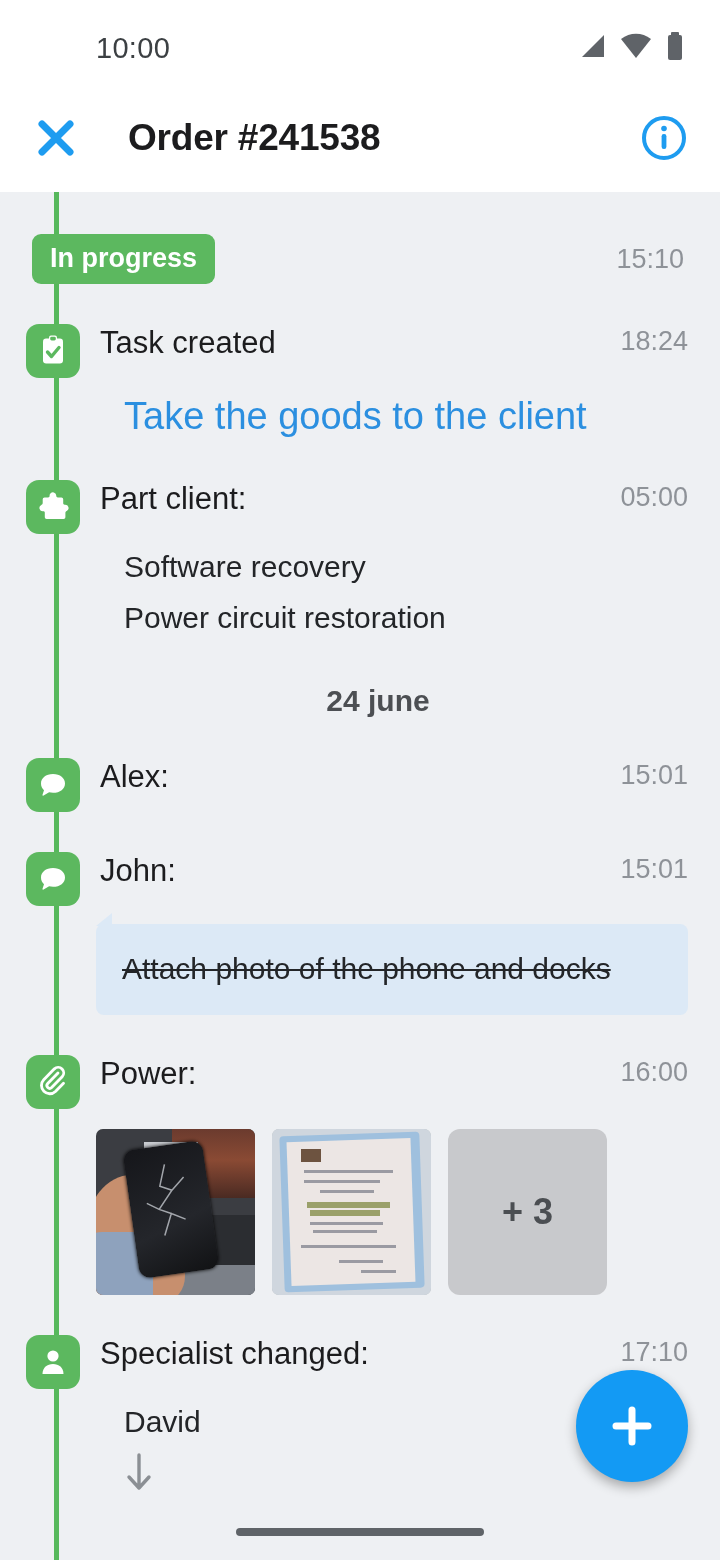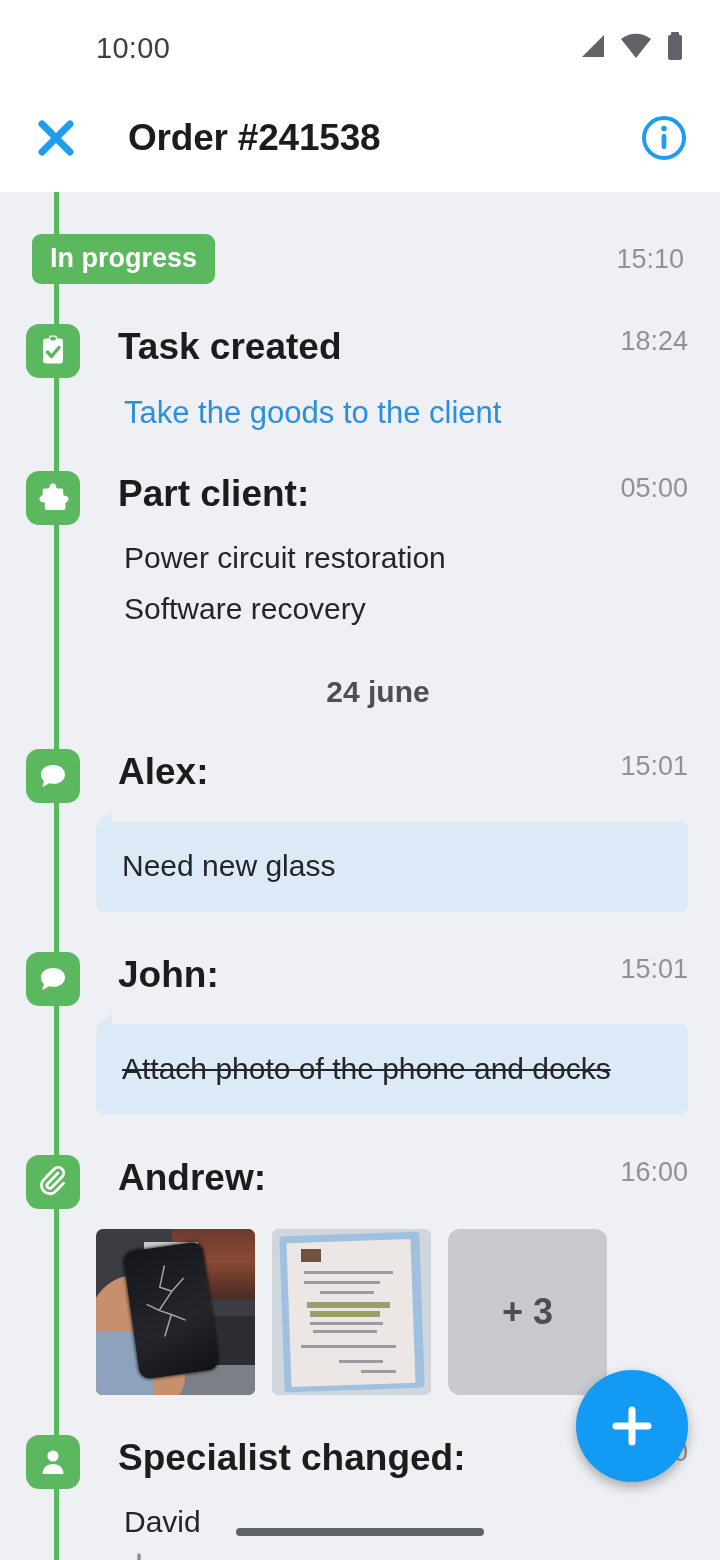--- a/index.html
+++ b/index.html
@@ -135,38 +135,38 @@
     height: 54px;
     border-radius: 13px;
     background: #5cb85f;
     display: flex;
     align-items: center;
     justify-content: center;
     flex: none;
     margin-top: -2px;
   }
   .ev-title {
-    font-size: 37px;
-    font-weight: bold;
+    font-size: 31px;
+    font-weight: normal;
     color: #1c1c1e;
-    margin-left: 38px;
+    margin-left: 20px;
     line-height: 1.12;
   }
   .ev-body {
     margin-left: 98px;
     margin-right: 0;
   }
   .ev-line {
     font-size: 30px;
     color: #232528;
     margin-top: 15px;
     line-height: 1.2;
   }
   .ev-link {
-    font-size: 31px;
+    font-size: 38px;
     color: #2b8fe0;
     margin-top: 16px;
     line-height: 1.2;
     cursor: pointer;
   }
 
   
   .date-divider {
     text-align: center;
     font-size: 30px;
@@ -369,39 +369,38 @@
       <div class="event-head">
         <div class="ev-icon">
           <svg width="34" height="34" viewBox="0 0 34 34">
             <path d="M14 4 a3.4 3.4 0 0 1 6.3 1.9 c-.1 1 .6 1.6 1.5 1.6 h3.6 a1.8 1.8 0 0 1 1.8 1.8 v4 c0 .9 .7 1.5 1.6 1.4 a3.4 3.4 0 0 1 1.9 6.4 c-.8 .4 -1.3 1 -1.3 1.8 v4.4 a1.8 1.8 0 0 1 -1.8 1.8 h-17 a1.8 1.8 0 0 1 -1.8 -1.8 v-4.6 c0 -.9 -.6 -1.5 -1.5 -1.4 a3.4 3.4 0 0 1 -2 -6.4 c .9 -.4 1.4 -1 1.4 -1.9 v-3.7 a1.8 1.8 0 0 1 1.8 -1.8 h3.6 c .9 0 1.6 -.6 1.5 -1.6 a3.3 3.3 0 0 1 .4 -1.9 z" fill="#ffffff"></path>
           </svg>
         </div>
         <div class="ev-title">Part client:</div>
         <div class="row-time">05:00</div>
       </div>
       <div class="ev-body">
+        <div class="ev-line">Software recovery</div>
         <div class="ev-line">Power circuit restoration</div>
-        <div class="ev-line">Software recovery</div>
       </div>
     </div>
 
     <div class="date-divider">24 june</div>
 
     <div class="event">
       <div class="event-head">
         <div class="ev-icon">
           <svg width="34" height="34" viewBox="0 0 34 34">
             <path d="M17 6 C24.2 6 29 10.2 29 15.4 C29 20.6 24.2 24.8 17 24.8 C15.6 24.8 14.3 24.65 13.1 24.37 L7.6 27.6 C7 27.95 6.3 27.4 6.5 26.75 L8 22.2 C6.1 20.4 5 18 5 15.4 C5 10.2 9.8 6 17 6 Z" fill="#ffffff"></path>
           </svg>
         </div>
         <div class="ev-title">Alex:</div>
         <div class="row-time">15:01</div>
       </div>
     </div>
-    <div class="bubble">Need new glass</div>
 
     <div class="event">
       <div class="event-head">
         <div class="ev-icon">
           <svg width="34" height="34" viewBox="0 0 34 34">
             <path d="M17 6 C24.2 6 29 10.2 29 15.4 C29 20.6 24.2 24.8 17 24.8 C15.6 24.8 14.3 24.65 13.1 24.37 L7.6 27.6 C7 27.95 6.3 27.4 6.5 26.75 L8 22.2 C6.1 20.4 5 18 5 15.4 C5 10.2 9.8 6 17 6 Z" fill="#ffffff"></path>
           </svg>
         </div>
         <div class="ev-title">John:</div>
         <div class="row-time">15:01</div>
@@ -409,21 +408,21 @@
     </div>
     <div class="bubble struck">Attach photo of the phone and docks</div>
 
     <div class="event">
       <div class="event-head">
         <div class="ev-icon">
           <svg width="34" height="34" viewBox="0 0 34 34">
             <path d="M24.2 9.4 L13.4 20.6 a2.9 2.9 0 0 0 4.1 4.1 L28.6 13.3 a5.8 5.8 0 0 0 -8.2 -8.2 L9.2 16.6 a8.7 8.7 0 0 0 12.3 12.3 L30 20.2" fill="none" stroke="#ffffff" stroke-width="3" stroke-linecap="round" stroke-linejoin="round" transform="translate(-1,-1) scale(0.95)"></path>
           </svg>
         </div>
-        <div class="ev-title">Andrew:</div>
+        <div class="ev-title">Power:</div>
         <div class="row-time">16:00</div>
       </div>
     </div>
     <div class="thumbs">
       <div class="thumb">
         <div class="ph1-bg"></div>
         <div class="ph1-mon"></div>
         <div class="ph1-mon2"></div>
         <div class="ph1-kb"></div>
         <div class="ph1-desk"></div>

